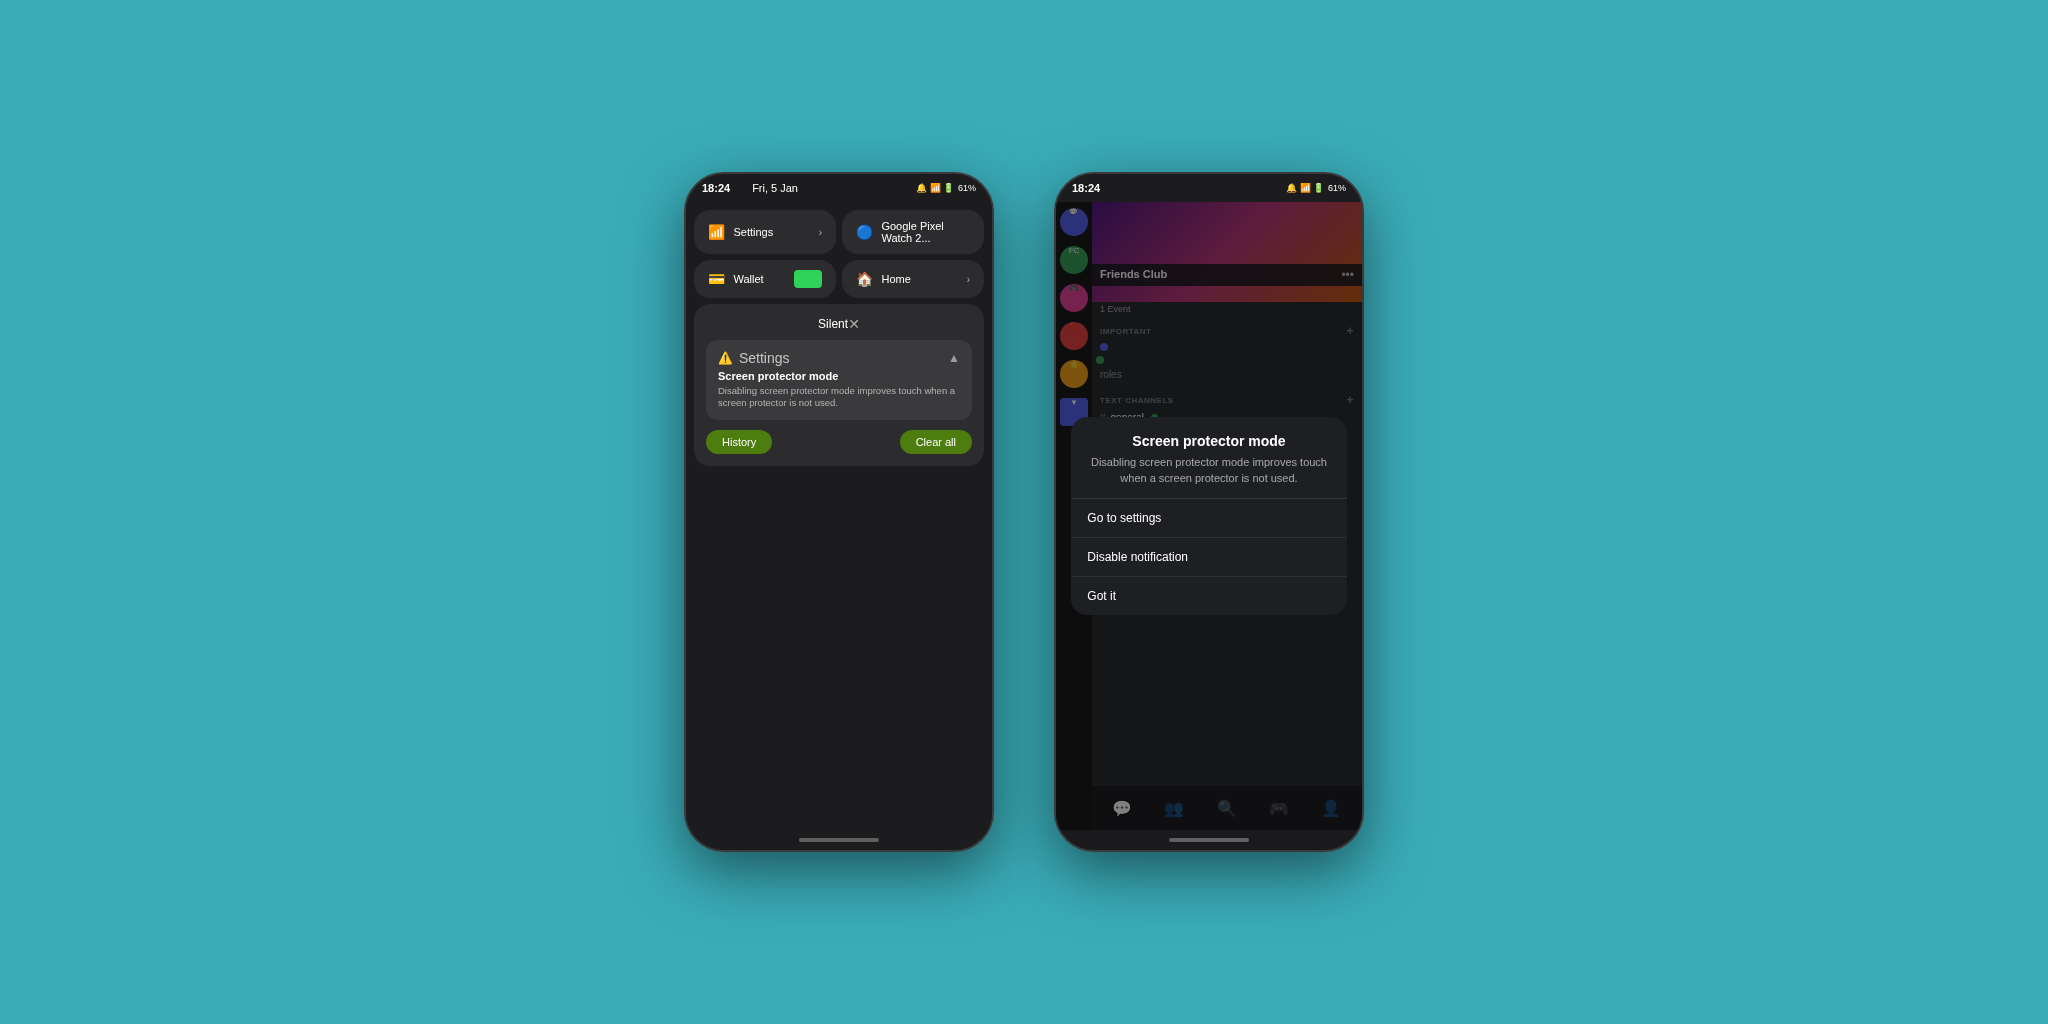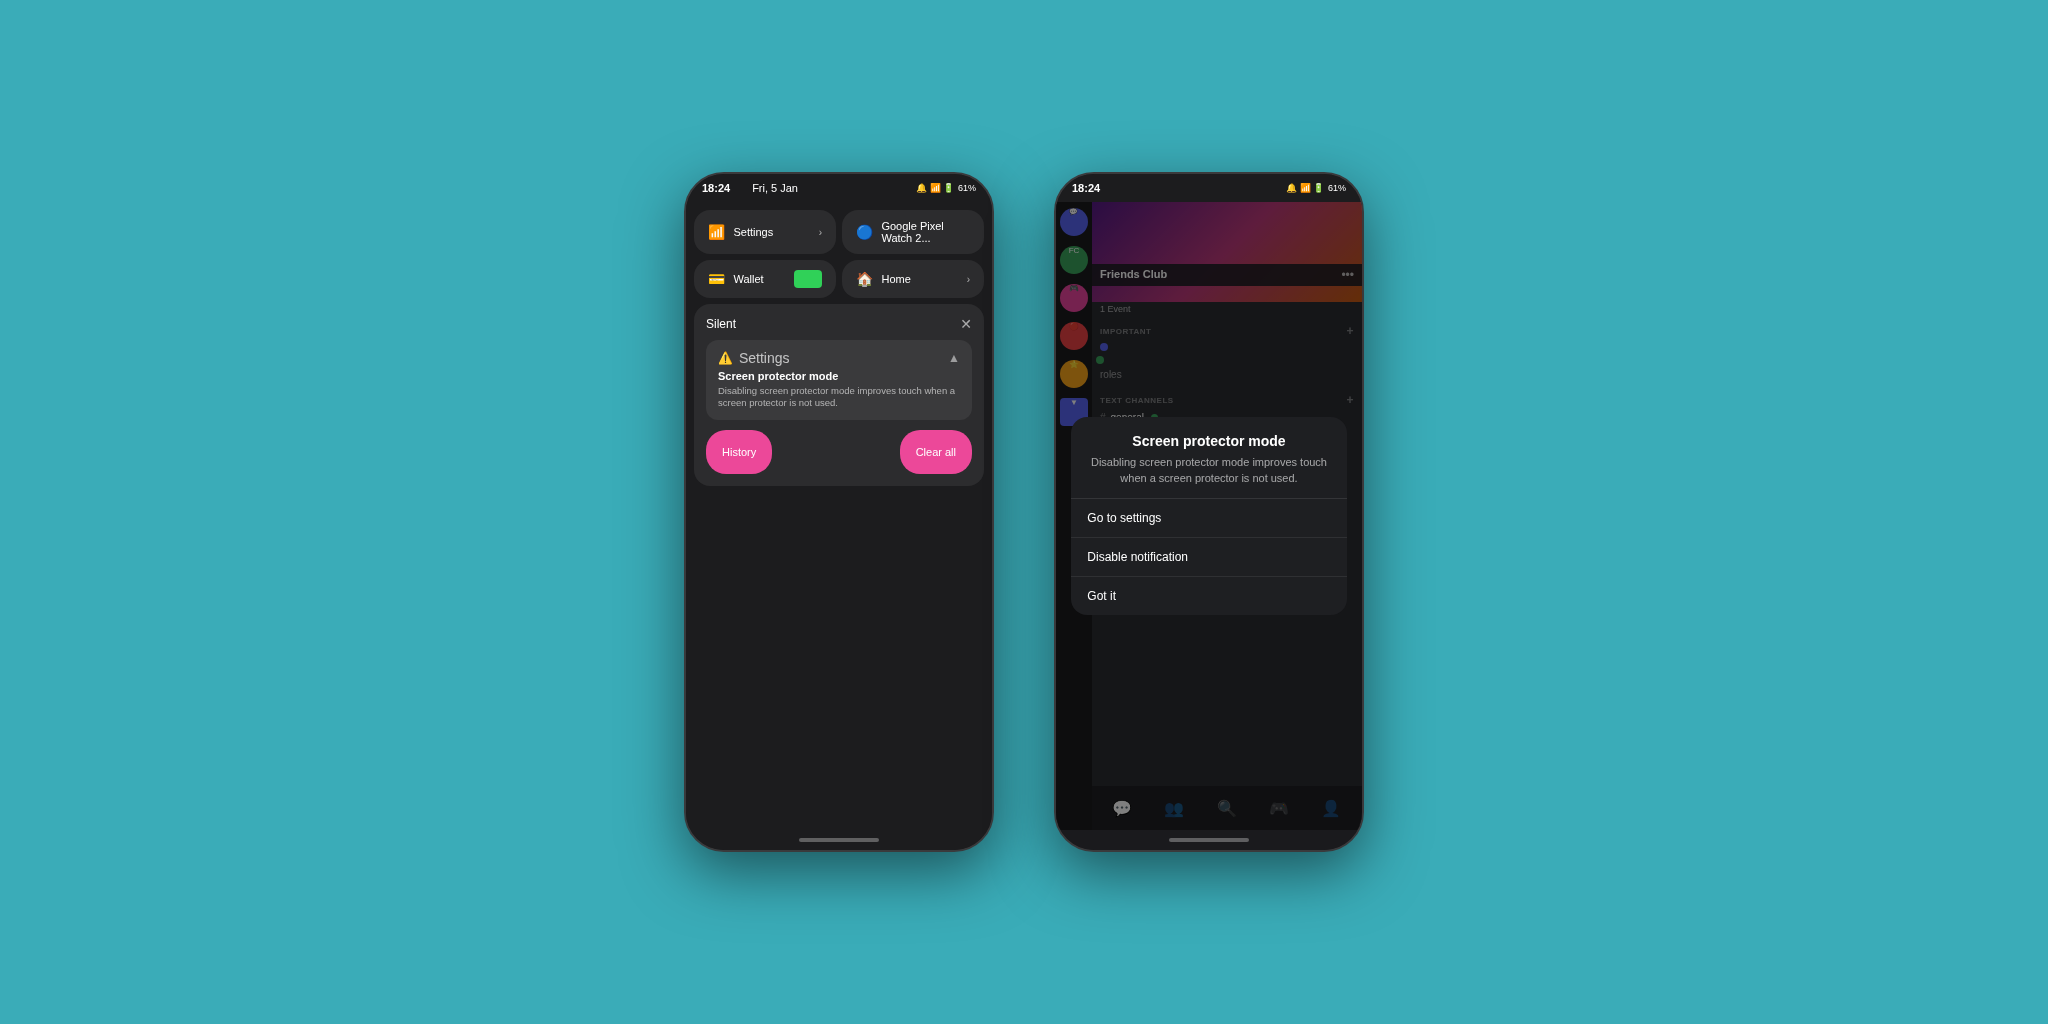--- a/index.html
+++ b/index.html
@@ -118,21 +118,21 @@
       background: #2c2c2e;
       border-radius: 16px;
       padding: 12px;
       display: flex;
       flex-direction: column;
       gap: 8px;
     }
     .panel-header {
       display: flex;
       align-items: center;
-      justify-content: space-between;
+      justify-content: center;
     }
     .panel-title {
       font-size: 12px;
       color: #fff;
       font-weight: 500;
     }
     .panel-close {
       font-size: 14px;
       color: rgba(255,255,255,0.6);
       cursor: pointer;
@@ -177,25 +177,25 @@
       line-height: 1.3;
     }
 
     .panel-footer {
       display: flex;
       justify-content: space-between;
       align-items: center;
       margin-top: 2px;
     }
     .footer-btn {
-      background: #ec4899;
+      background: #4d7c0f;
       border: none;
       color: #fff;
       border-radius: 20px;
-      padding: 16px 16px;
+      padding: 6px 16px;
       font-size: 11px;
       cursor: pointer;
     }
 
     
     .phone2-content {
       flex: 1;
       background: #1a1a1d;
       display: flex;
       flex-direction: row;

